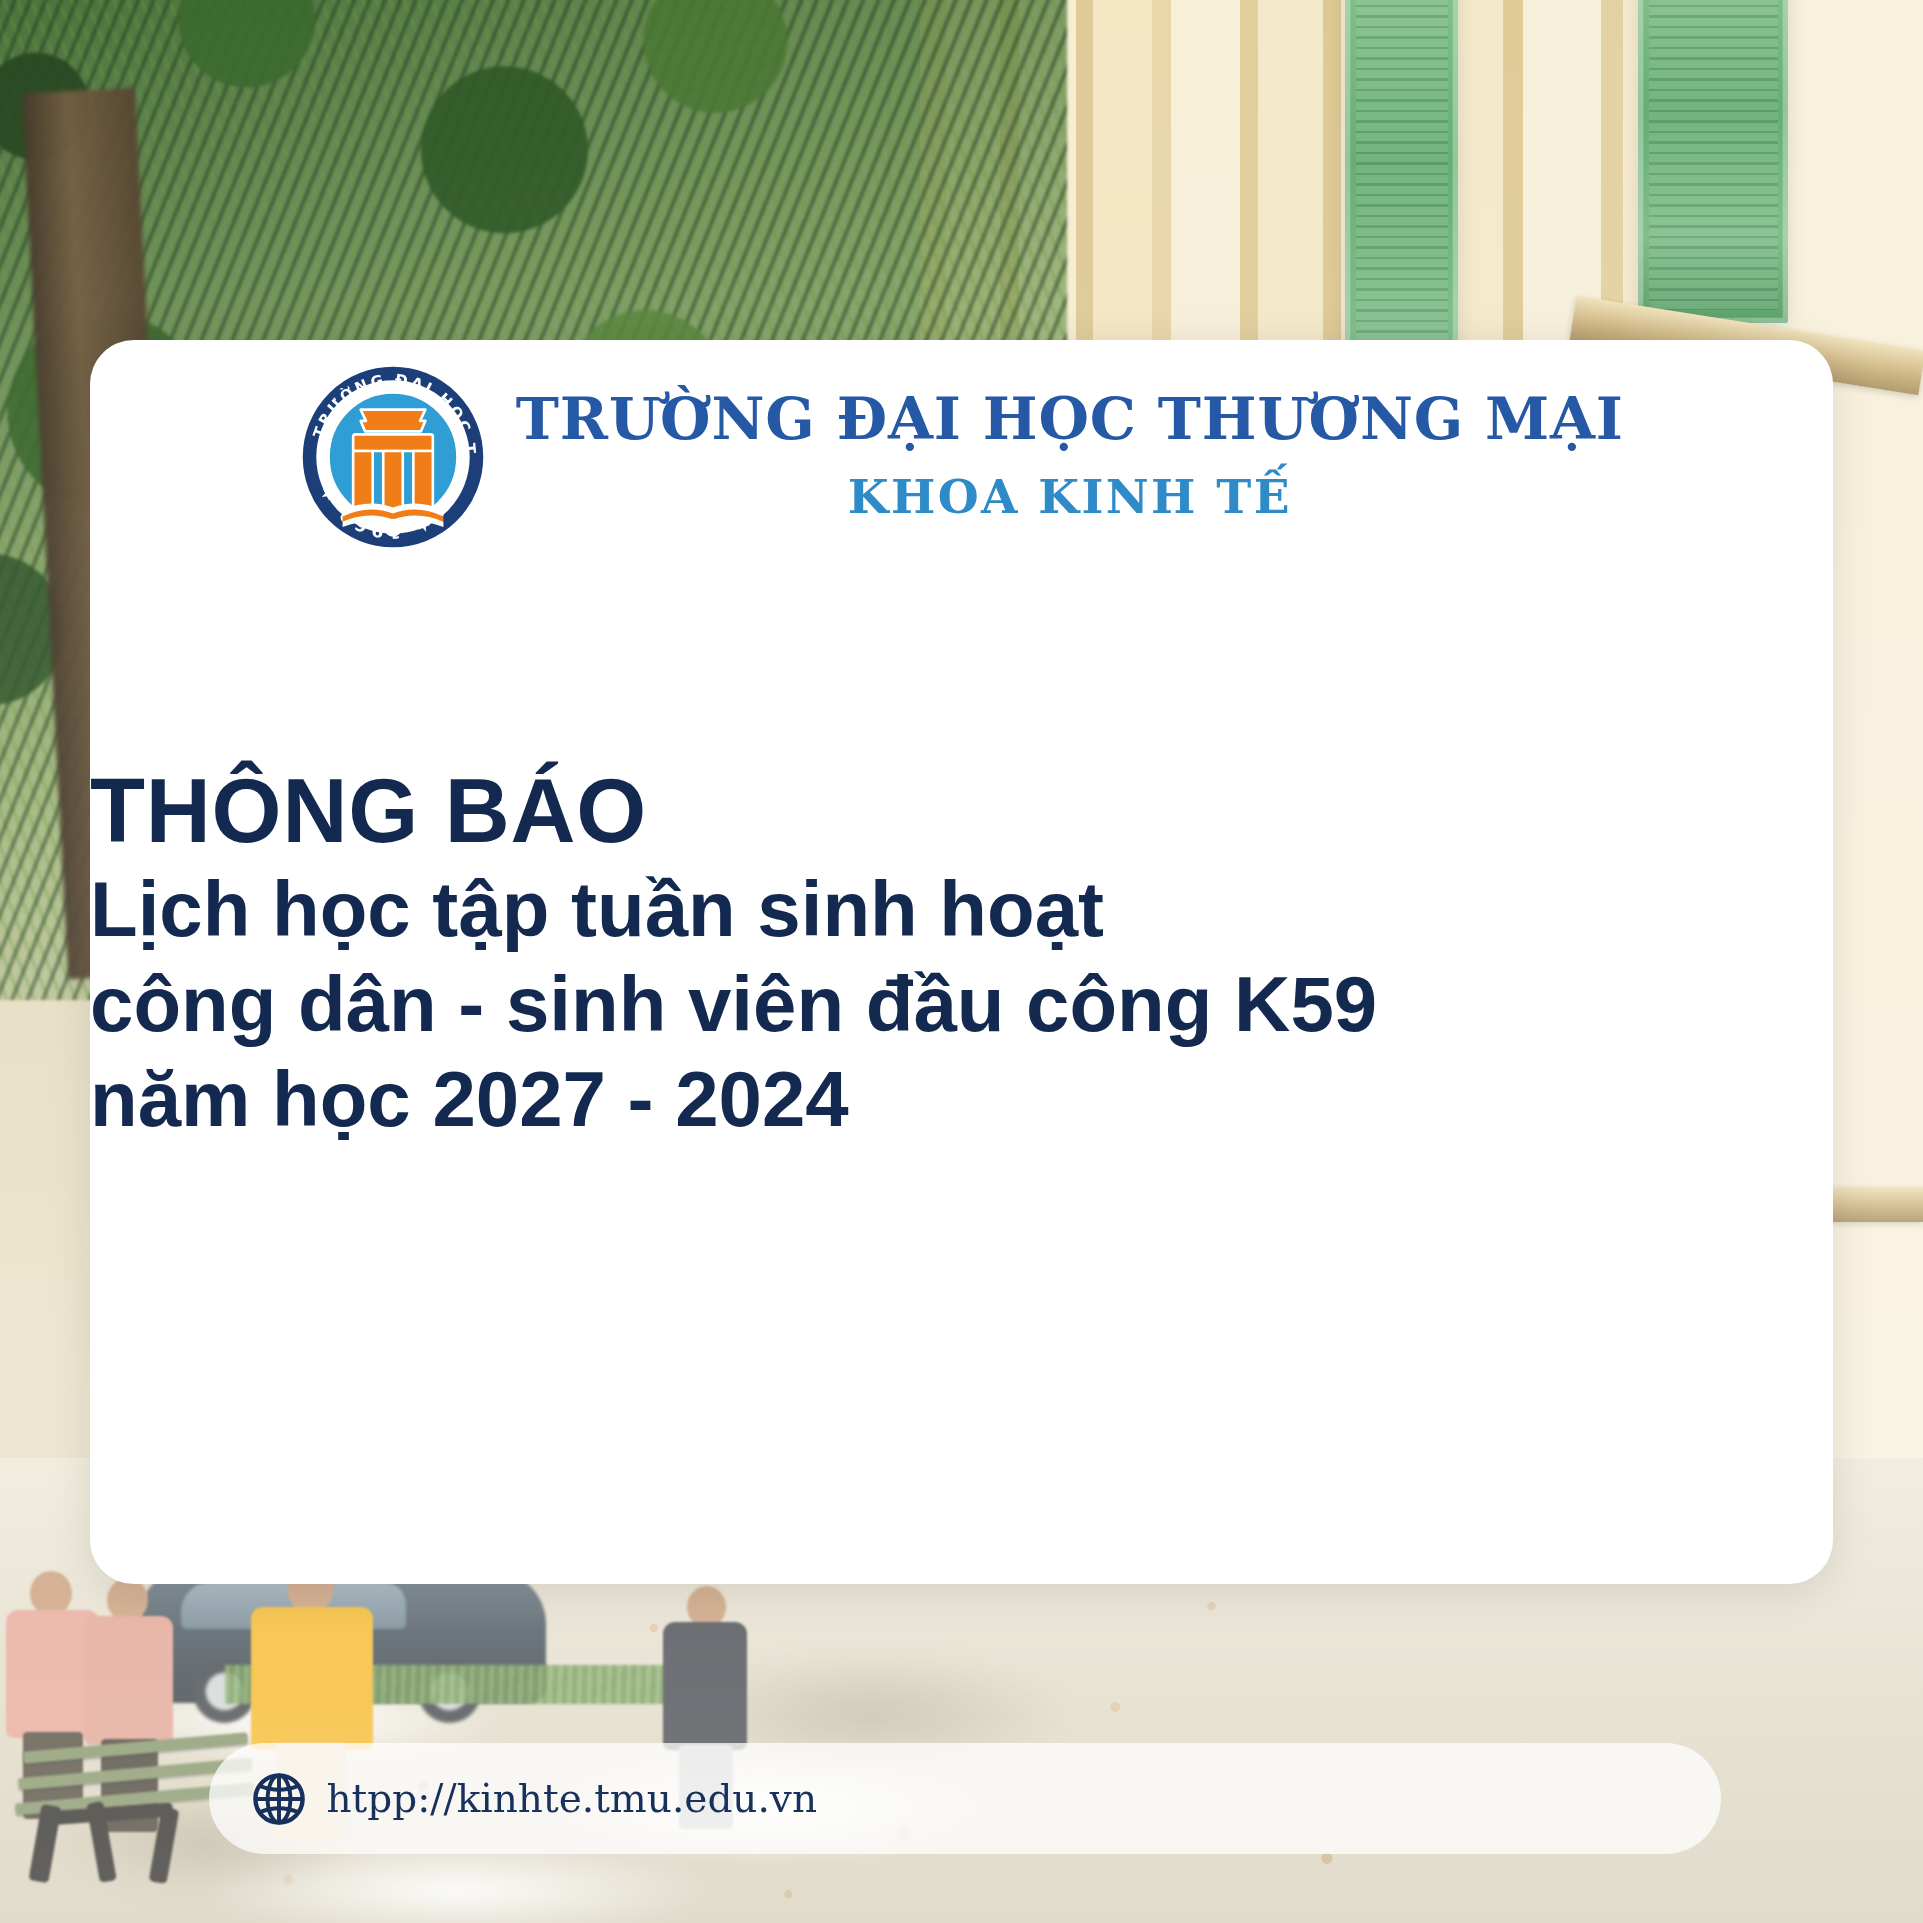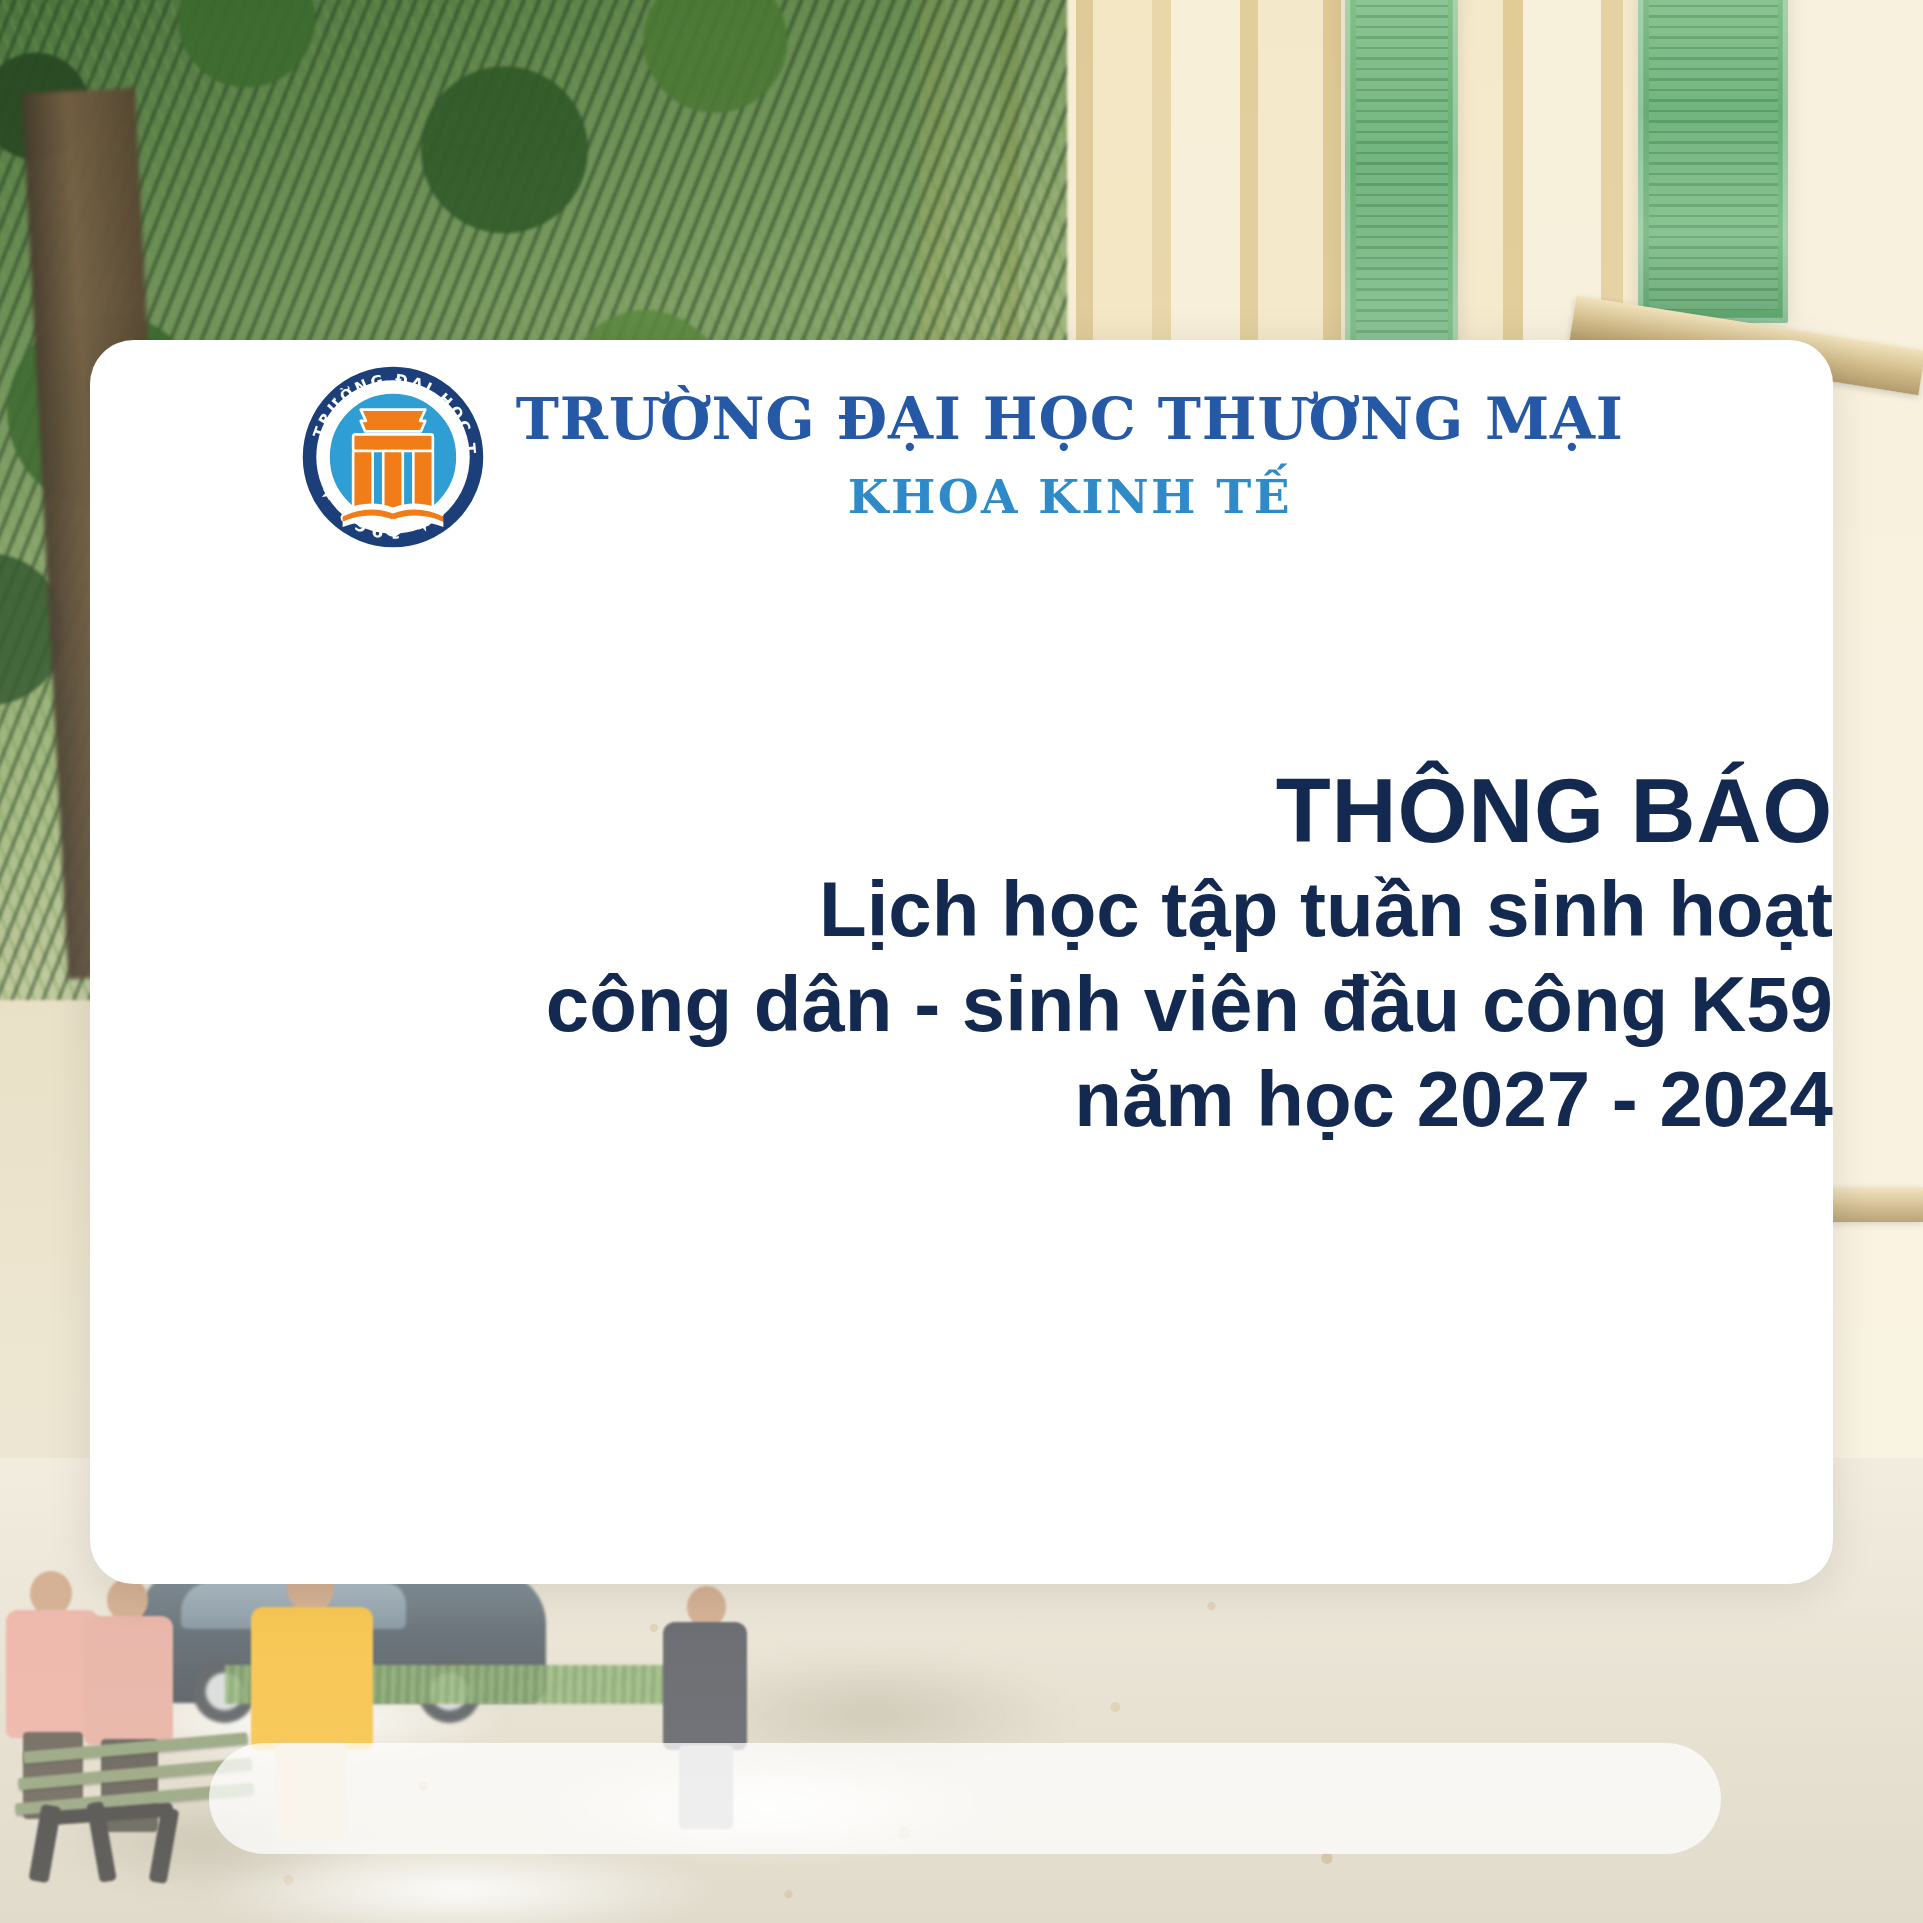--- a/index.html
+++ b/index.html
@@ -198,21 +198,21 @@
     font-size:47px;
     letter-spacing:2.3px;
     color:#2e8bc8;
     margin-top:18px;
     white-space:nowrap;
   }
 
   
   .announce{
     position:absolute; left:0; right:0; top:421px;
-    text-align:right;
+    text-align:left;
     color:#13294f;
     font-family:"Liberation Sans", sans-serif;
     font-weight:700;
   }
   .announce .kicker{
     font-size:90px;
     line-height:1.12;
     letter-spacing:0.8px;
   }
   .announce .line{
@@ -369,16 +369,27 @@
     <div class="kicker">THÔNG BÁO</div>
     <div class="line">Lịch học tập tuần sinh hoạt</div>
     <div class="line">công dân - sinh viên đầu công K59</div>
     <div class="line">năm học 2027 - 2024</div>
   </div>
 
 </div>
 
 <div id="footer">
 
+  <div class="f-item web">
+    <svg class="f-icon" viewBox="0 0 64 64" aria-hidden="true">
+      <circle cx="32" cy="32" r="27" fill="none" stroke="#17305c" stroke-width="5"></circle>
+      <ellipse cx="32" cy="32" rx="13" ry="27" fill="none" stroke="#17305c" stroke-width="4.5"></ellipse>
+      <line x1="5" y1="32" x2="59" y2="32" stroke="#17305c" stroke-width="4.5"></line>
+      <path d="M10,17 q22,9 44,0" fill="none" stroke="#17305c" stroke-width="4.5"></path>
+      <path d="M10,47 q22,-9 44,0" fill="none" stroke="#17305c" stroke-width="4.5"></path>
+      <line x1="32" y1="5" x2="32" y2="59" stroke="#17305c" stroke-width="4.5"></line>
+    </svg>
+    <span class="f-text">htpp://kinhte.tmu.edu.vn</span>
+  </div>
 
 
 </div>
 
 
 </body></html>

